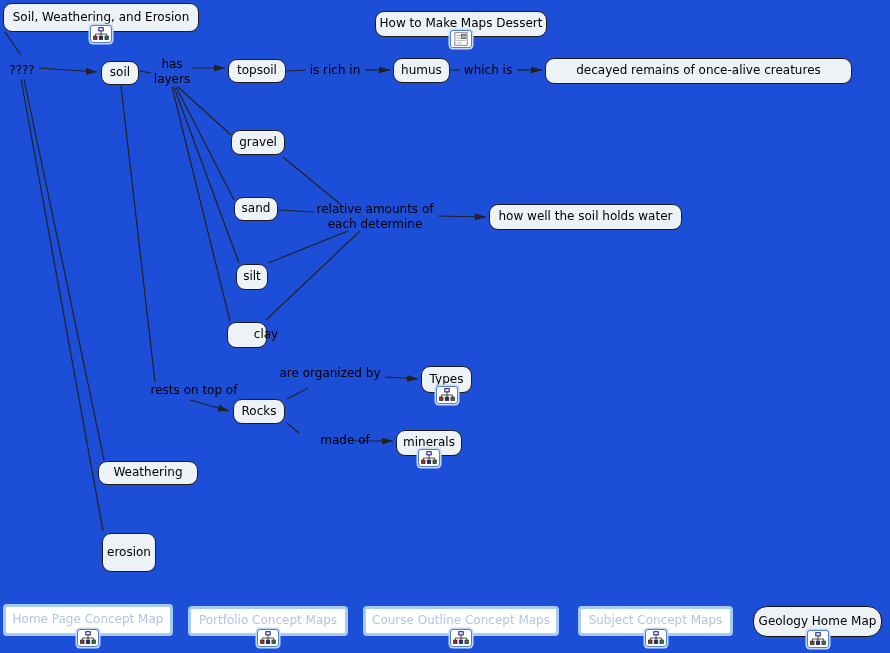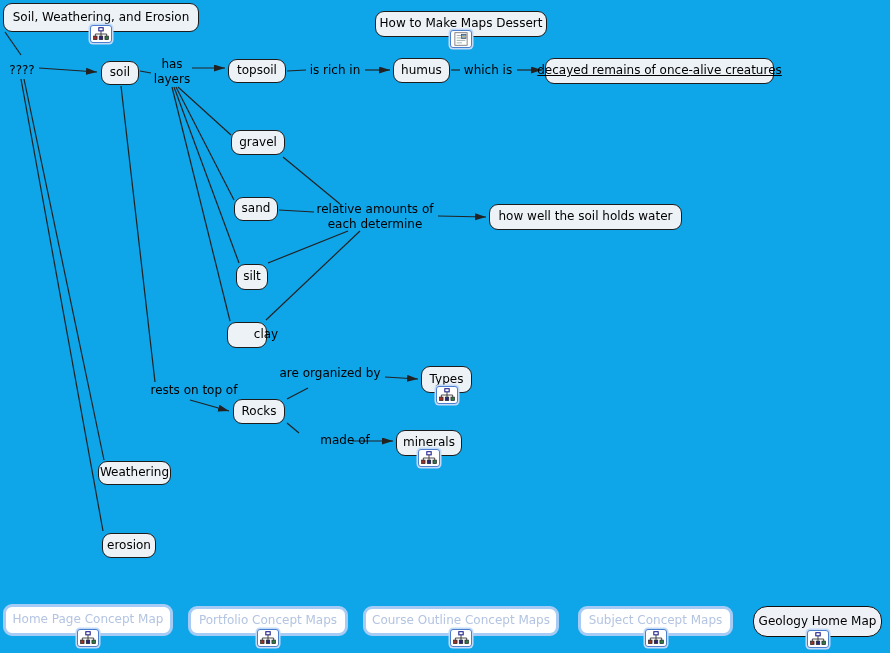--- a/index.html
+++ b/index.html
@@ -1,30 +1,30 @@
 <!DOCTYPE html>
 <html><head>
 <meta charset="utf-8">
 <title>Concept Map</title>
 <style>
   html,body{margin:0;padding:0;background:#fff;}
   #canvas{
-    position:relative;width:890px;height:653px;background:#0ea5e9;
+    position:relative;width:890px;height:653px;background:#1d4ed8;
     font-family:"DejaVu Sans","Liberation Sans",sans-serif;overflow:hidden;
   }
   #edges{position:absolute;left:0;top:0;z-index:1;}
   .node{
     position:absolute;z-index:2;box-sizing:border-box;
     display:flex;align-items:center;justify-content:center;
     background:#edf2f7;border:1px solid #1c1c1c;border-radius:9px;
     font-size:12px;color:#000;text-align:center;white-space:nowrap;
     line-height:1.1;cursor:default;
   }
   .node.link-blue{
-    background:#ffffff;border:3px solid #a6cbf4;border-radius:9px;
+    background:#ffffff;border:3px solid #a6cbf4;border-radius:4px;
     color:#b3c4e2;
   }
   .node.link-plain{
     background:#eef2f6;border:1.5px solid #111;border-radius:14px;color:#000;
   }
   .phrase{
     position:absolute;z-index:2;transform:translate(-50%,-50%);
     font-size:12px;color:#000;text-align:center;white-space:pre-line;
     line-height:15px;
   }
@@ -88,21 +88,21 @@
         <svg width="18" height="14" viewBox="0 0 20 16">
           <rect x="3" y="0.8" width="14" height="14.4" fill="#fff" stroke="#777" stroke-width="1"></rect>
           <path d="M5 4 H15 M5 6.8 H15 M5 9.6 H15 M5 12.4 H11" stroke="#9aa" stroke-width="1" fill="none"></path>
           <rect x="10.5" y="2.6" width="5.2" height="4.6" fill="#6f9bd6" stroke="#345" stroke-width="0.7"></rect>
           <path d="M10.5 6 l1.6-1.8 1.4 1.2 1.2-2 1 2.6 z" fill="#d9c76a"></path>
         </svg>
       </div>
       <div class="node" style="left: 101px; top: 61px; width: 38px; height: 24px;">soil</div>
       <div class="node" style="left: 228px; top: 59px; width: 58px; height: 24px;">topsoil</div>
       <div class="node" style="left: 393px; top: 58px; width: 57px; height: 25px;">humus</div>
-      <div class="node" style="left: 545px; top: 58px; width: 229px; height: 26px; text-decoration: underline;">decayed remains of once-alive creatures</div>
+      <div class="node" style="left: 545px; top: 58px; width: 307px; height: 26px;">decayed remains of once-alive creatures</div>
       <div class="node" style="left: 231px; top: 130px; width: 54px; height: 25px;">gravel</div>
       <div class="node" style="left: 234px; top: 197px; width: 44px; height: 24px;">sand</div>
       <div class="node" style="left: 489px; top: 204px; width: 193px; height: 26px;">how well the soil holds water</div>
       <div class="node" style="left: 236px; top: 264px; width: 32px; height: 26px;">silt</div>
       <div class="node" style="left: 227px; top: 322px; width: 40px; height: 26px; padding-left: 38px;">clay</div>
       <div class="node" style="left: 421px; top: 366px; width: 51px; height: 27px;">Types</div>
       <div class="map-icon" style="left: 435.5px; top: 386px;">
         <svg width="18" height="14" viewBox="0 0 20 16">
           <rect x="7.5" y="0.8" width="5" height="3.6" fill="#fff" stroke="#1a1a8c" stroke-width="1.2"></rect>
           <path d="M10 4.4 V8 M3.5 8 H16.5 M3.5 8 V10.4 M10 8 V10.4 M16.5 8 V10.4" stroke="#333" stroke-width="1" fill="none"></path>
@@ -115,22 +115,22 @@
       <div class="node" style="left: 396px; top: 430px; width: 66px; height: 26px;">minerals</div>
       <div class="map-icon" style="left: 418px; top: 449px;">
         <svg width="18" height="14" viewBox="0 0 20 16">
           <rect x="7.5" y="0.8" width="5" height="3.6" fill="#fff" stroke="#1a1a8c" stroke-width="1.2"></rect>
           <path d="M10 4.4 V8 M3.5 8 H16.5 M3.5 8 V10.4 M10 8 V10.4 M16.5 8 V10.4" stroke="#333" stroke-width="1" fill="none"></path>
           <rect x="1.5" y="10.4" width="4" height="4" fill="#a03028" stroke="#222" stroke-width="0.8"></rect>
           <rect x="8" y="10.4" width="4" height="4" fill="#25257e" stroke="#222" stroke-width="0.8"></rect>
           <rect x="14.5" y="10.4" width="4" height="4" fill="#2e7a46" stroke="#222" stroke-width="0.8"></rect>
         </svg>
       </div>
-      <div class="node" style="left: 98px; top: 461px; width: 73px; height: 24px;">Weathering</div>
-      <div class="node" style="left: 102px; top: 533px; width: 54px; height: 25px;">erosion</div>
+      <div class="node" style="left: 98px; top: 461px; width: 100px; height: 24px;">Weathering</div>
+      <div class="node" style="left: 102px; top: 533px; width: 54px; height: 39px;">erosion</div>
       <div class="node link-blue" style="left: 3px; top: 604px; width: 170px; height: 32px;">Home Page Concept Map</div>
       <div class="map-icon" style="left: 77px; top: 629px;">
         <svg width="18" height="14" viewBox="0 0 20 16">
           <rect x="7.5" y="0.8" width="5" height="3.6" fill="#fff" stroke="#1a1a8c" stroke-width="1.2"></rect>
           <path d="M10 4.4 V8 M3.5 8 H16.5 M3.5 8 V10.4 M10 8 V10.4 M16.5 8 V10.4" stroke="#333" stroke-width="1" fill="none"></path>
           <rect x="1.5" y="10.4" width="4" height="4" fill="#a03028" stroke="#222" stroke-width="0.8"></rect>
           <rect x="8" y="10.4" width="4" height="4" fill="#25257e" stroke="#222" stroke-width="0.8"></rect>
           <rect x="14.5" y="10.4" width="4" height="4" fill="#2e7a46" stroke="#222" stroke-width="0.8"></rect>
         </svg>
       </div>

